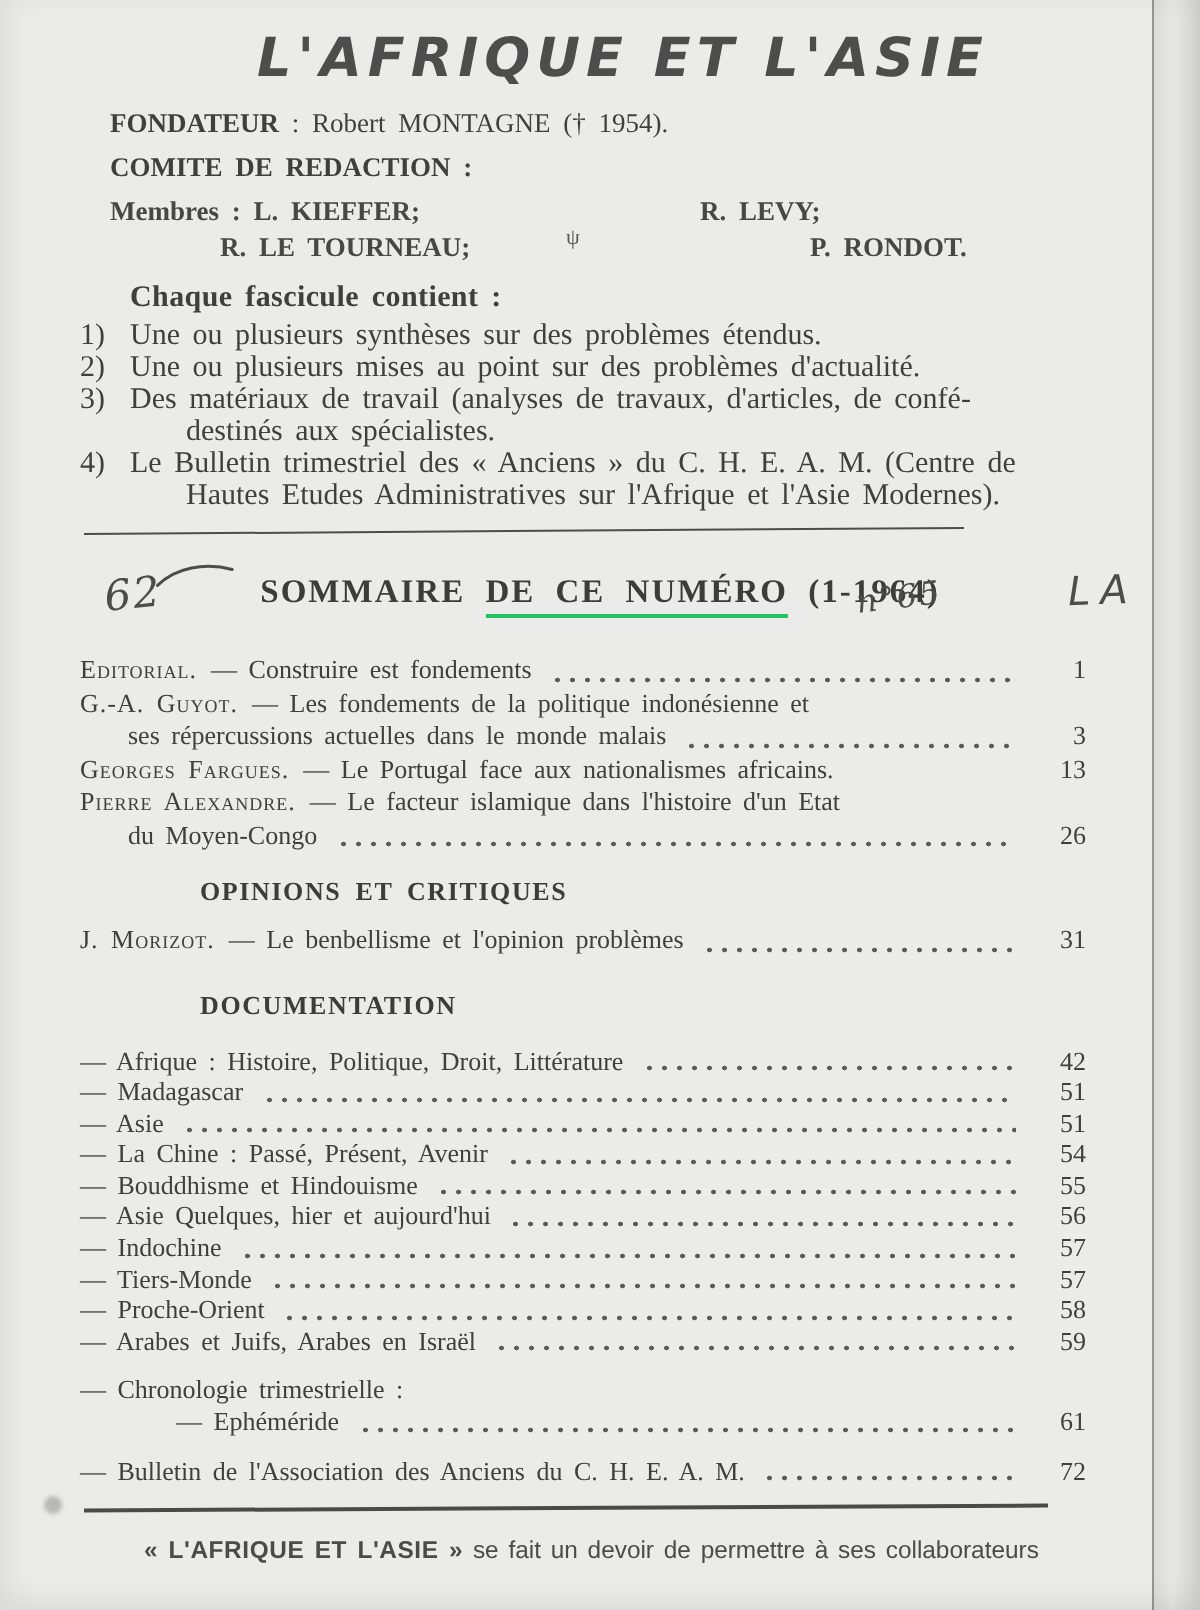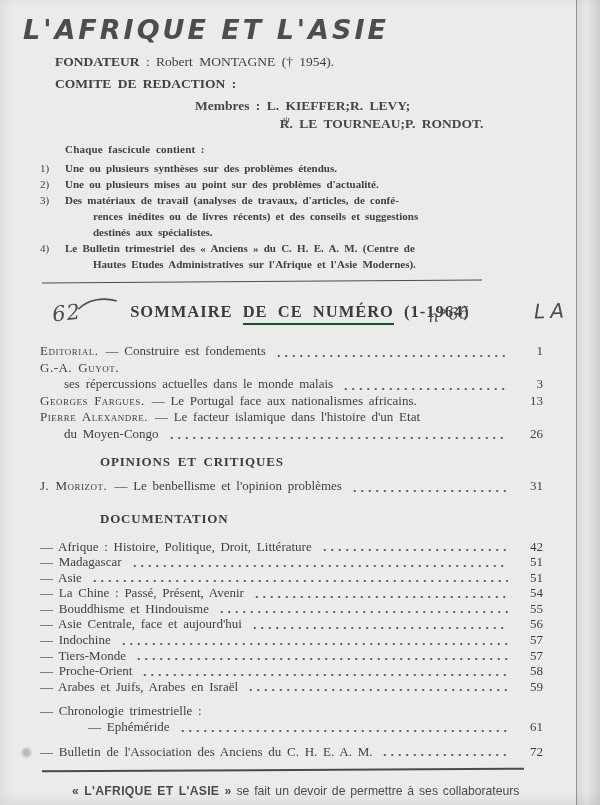--- a/index.html
+++ b/index.html
@@ -15,47 +15,48 @@
   }
   .edge-right {
     position:absolute; top:0; right:0; bottom:0; width:23px;
     border-left:1px solid rgba(70,70,70,0.45);
     background: linear-gradient(to right, rgba(0,0,0,0.07), rgba(0,0,0,0.02) 40%, rgba(0,0,0,0.10));
     pointer-events:none;
   }
   
   .title {
     margin: 14px 0 0 0;
+    text-align: center;
     font-family: "DejaVu Sans", sans-serif;
     font-weight: bold; font-style: italic;
     font-size: 27px; letter-spacing: 3px;
     color: #4d4d4d;
     padding-left: 23px;
   }
   .masthead { margin: 8px 0 0 55px; font-size: 13.5px; word-spacing: 3px; }
   .m-line { margin-bottom: 4px; line-height: 18px; }
   .m-label { font-weight: bold; }
   .members-grid { display: flex; }
   .members-col1 { width: 295px; }
   .members-indent { padding-left: 55px; }
-  .m-member { line-height: 18px; font-weight: bold; color:#474747;text-align:right; }
+  .m-member { line-height: 18px; font-weight: bold; color:#474747; }
   .ornament { position:absolute; left:283px; top:113px; font-size:11px; color:#5a5a5a; }
   
-  .intro { margin: 8px 0 0 40px; font-size: 11px; line-height: 16px; word-spacing: 2.5px; }
+  .intro { margin: 8px 0 0 40px; font-size: 15px; line-height: 16px; word-spacing: 2.5px; }
   .intro-lead { margin-left: 25px; font-weight: bold; letter-spacing: 0.2px; margin-bottom: 3px; }
   .intro-item { display: flex; }
   .intro-num { width: 25px; flex: none; }
-  .intro-lines div { white-space: nowrap; font-weight: bold; }
+  .intro-lines div { white-space: nowrap; }
   .intro-lines .cont { padding-left: 28px; }
   
   .rule1 { border:none; border-top:1.5px solid #4c4c4c; margin: 9px 118px 0 42px; transform: rotate(-0.4deg); }
   .rule2 { border:none; border-top:2px solid #4a4a4a; margin: 10px 76px 0 42px; transform: rotate(-0.3deg); }
   
   .sommaire-head { position: relative; margin-top: 20px; text-align: center; font-size: 16.5px; font-weight: bold; letter-spacing: 1px; word-spacing: 5px; color:#3c3c3c; height: 26px; }
-  .underlined { border-bottom: 2px solid #14532d; padding-bottom: 2px; }
+  .underlined { border-bottom: 2px solid #22c55e; padding-bottom: 2px; }
   .hand { font-family: "DejaVu Serif", serif; font-style: italic; color: #4c4c4c; font-weight: normal; }
   .hw-62 { position:absolute; left:52px; top:-4px; font-size:21px; transform: rotate(-6deg); letter-spacing:1px; }
   .hw-62 svg { vertical-align: 6px; margin-left: -4px; }
   .hw-n65 { position:absolute; left:428px; top:3px; font-size:16px; transform: rotate(-7deg); letter-spacing:1px; }
   .hw-la { position:absolute; left:534px; top:-3px; font-size:20px; letter-spacing:5px; transform: rotate(-2deg); font-family:"DejaVu Sans", sans-serif; font-weight:300; }
   
   .toc { margin: 15px 57px 0 40px; font-size: 13px; word-spacing: 2.5px; }
   .toc-row { display: flex; align-items: baseline; line-height: 16.5px; }
   .doc .toc-row { line-height: 15.6px; }
   .toc-author { font-variant: small-caps; letter-spacing: 0.5px; }
@@ -119,21 +120,20 @@
     <div class="intro-item">
       <span class="intro-num">2)</span>
       <div class="intro-lines">
           <div>Une ou plusieurs mises au point sur des problèmes d'actualité.</div>
         </div>
     </div>
     <div class="intro-item">
       <span class="intro-num">3)</span>
       <div class="intro-lines">
         <div>Des matériaux de travail (analyses de travaux, d'articles, de confé-</div>
-        <div class="cont">rences inédites ou de livres récents) et des conseils et suggestions</div>
         <div class="cont">destinés aux spécialistes.</div>
       </div>
     </div>
     <div class="intro-item">
       <span class="intro-num">4)</span>
       <div class="intro-lines">
         <div>Le Bulletin trimestriel des « Anciens » du C. H. E. A. M. (Centre de</div>
         <div class="cont">Hautes Etudes Administratives sur l'Afrique et l'Asie Modernes).</div>
       </div>
     </div>
@@ -154,20 +154,21 @@
 
   <div class="toc">
     <div class="toc-row">
       <span class="toc-author">Editorial.</span>
       <span class="toc-text">— Construire est fondements</span>
       <span class="leader"></span>
       <span class="toc-page">1</span>
     </div>
     <div class="toc-row no-dots">
       <span class="toc-author">G.-A. Guyot.</span>
+      <span class="toc-text">— Les fondements de la politique indonésienne et</span>
       <span class="leader"></span>
       <span class="toc-page"></span>
     </div>
     <div class="toc-row ind">
       <span class="toc-author"></span>
       <span class="toc-text">ses répercussions actuelles dans le monde malais</span>
       <span class="leader"></span>
       <span class="toc-page">3</span>
     </div>
     <div class="toc-row no-dots">
@@ -223,21 +224,21 @@
       <span class="toc-text">— La Chine : Passé, Présent, Avenir</span>
       <span class="leader"></span>
       <span class="toc-page">54</span>
     </div>
     <div class="toc-row">
       <span class="toc-text">— Bouddhisme et Hindouisme</span>
       <span class="leader"></span>
       <span class="toc-page">55</span>
     </div>
     <div class="toc-row">
-      <span class="toc-text">— Asie Centrale, face et aujourd'hui</span>
+      <span class="toc-text">— Asie Quelques, hier et aujourd'hui</span>
       <span class="leader"></span>
       <span class="toc-page">56</span>
     </div>
     <div class="toc-row">
       <span class="toc-text">— Indochine</span>
       <span class="leader"></span>
       <span class="toc-page">57</span>
     </div>
     <div class="toc-row">
       <span class="toc-text">— Tiers-Monde</span>

